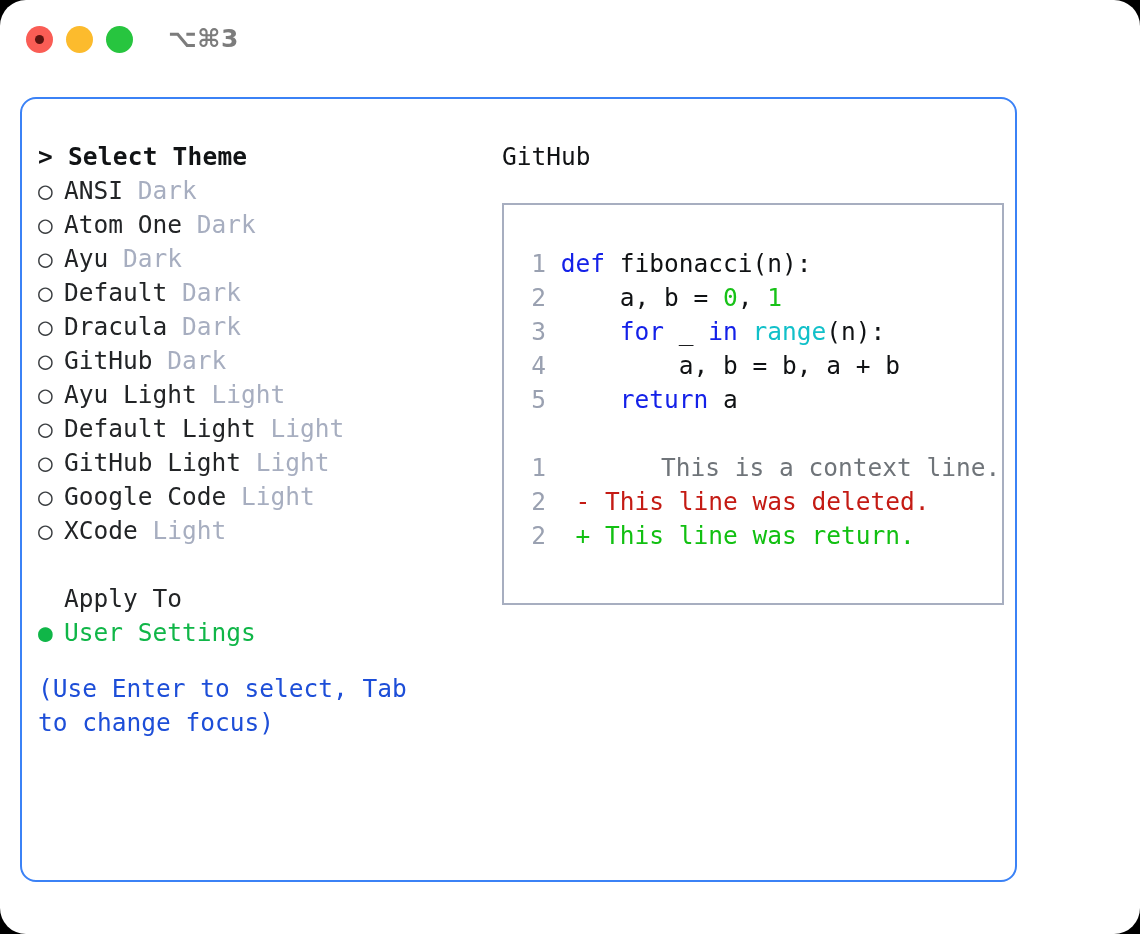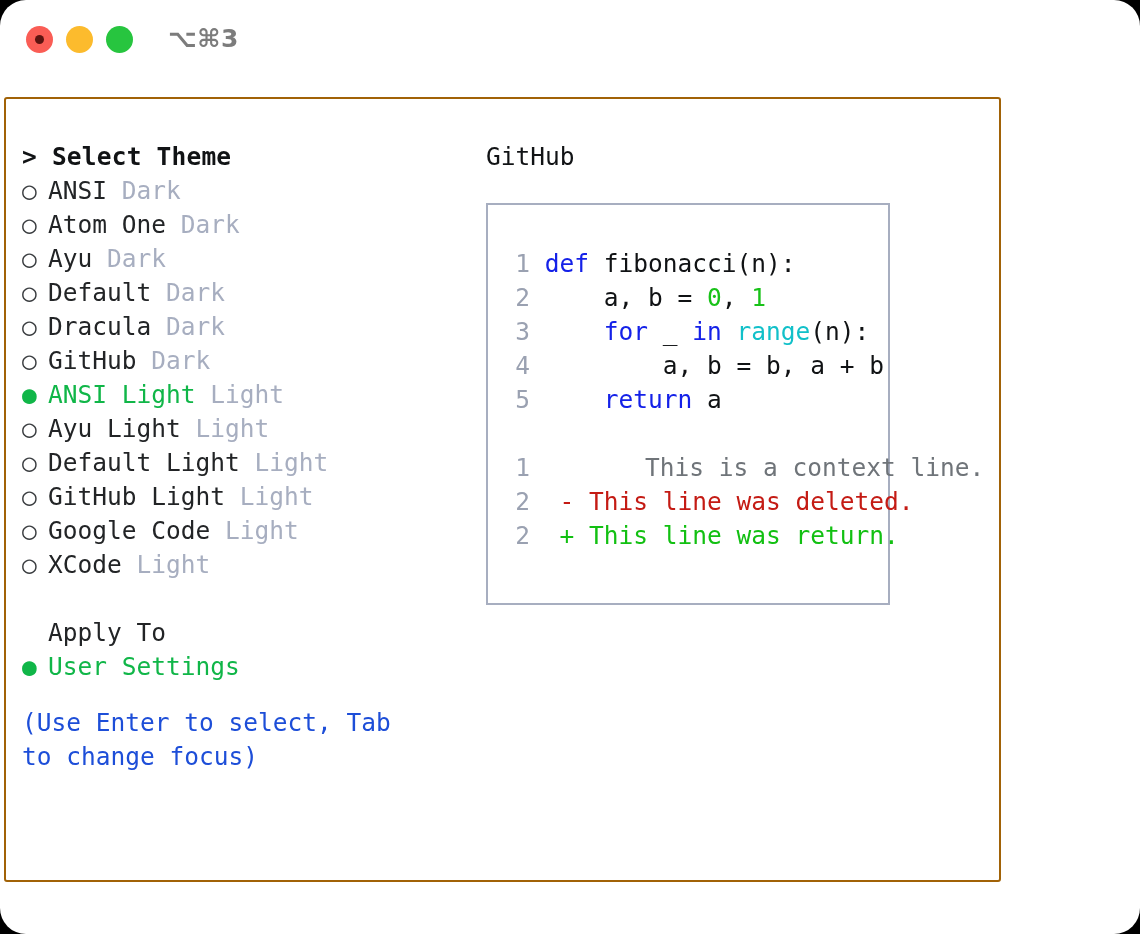--- a/index.html
+++ b/index.html
@@ -58,26 +58,26 @@
     font-size: 25px;
     font-weight: 600;
     color: #7c7c7c;
     letter-spacing: 0.5px;
     white-space: pre;
   }
 
   
   #main-panel {
     position: absolute;
-    left: 4px;
+    left: 20px;
     top: 97px;
     width: 993px;
     height: 781px;
-    border: 2px solid #a16207;
-    border-radius: 3px;
+    border: 2px solid #3b82f6;
+    border-radius: 16px;
     background: #ffffff;
   }
 
   
   #theme-column {
     position: absolute;
     left: 16px;
     top: 41px;
     width: 440px;
   }
@@ -138,21 +138,21 @@
 
   #preview-header {
     font-size: 24.5px;
     line-height: 34px;
     color: #111315;
     white-space: pre;
   }
 
   #preview-box {
     margin-top: 29px;
-    width: 404px;
+    width: 502px;
     height: 402px;
     border: 2px solid #a7aec0;
     background: #ffffff;
     box-sizing: border-box;
     position: relative;
   }
 
   #code-area {
     position: absolute;
     left: 18px;
@@ -201,21 +201,20 @@
 
     <div id="theme-column">
       <div class="row" id="select-theme-header">&gt; Select Theme</div>
       <div id="theme-list">
           <div class="row"><span class="marker marker-empty">○</span><span class="theme-name">ANSI</span><span> </span><span class="theme-kind">Dark</span></div>
           <div class="row"><span class="marker marker-empty">○</span><span class="theme-name">Atom One</span><span> </span><span class="theme-kind">Dark</span></div>
           <div class="row"><span class="marker marker-empty">○</span><span class="theme-name">Ayu</span><span> </span><span class="theme-kind">Dark</span></div>
           <div class="row"><span class="marker marker-empty">○</span><span class="theme-name">Default</span><span> </span><span class="theme-kind">Dark</span></div>
           <div class="row"><span class="marker marker-empty">○</span><span class="theme-name">Dracula</span><span> </span><span class="theme-kind">Dark</span></div>
           <div class="row"><span class="marker marker-empty">○</span><span class="theme-name">GitHub</span><span> </span><span class="theme-kind">Dark</span></div>
-          <div class="row"><span class="marker marker-filled">●</span><span class="theme-name selected">ANSI Light</span><span> </span><span class="theme-kind">Light</span></div>
           <div class="row"><span class="marker marker-empty">○</span><span class="theme-name">Ayu Light</span><span> </span><span class="theme-kind">Light</span></div>
           <div class="row"><span class="marker marker-empty">○</span><span class="theme-name">Default Light</span><span> </span><span class="theme-kind">Light</span></div>
           <div class="row"><span class="marker marker-empty">○</span><span class="theme-name">GitHub Light</span><span> </span><span class="theme-kind">Light</span></div>
           <div class="row"><span class="marker marker-empty">○</span><span class="theme-name">Google Code</span><span> </span><span class="theme-kind">Light</span></div>
           <div class="row"><span class="marker marker-empty">○</span><span class="theme-name">XCode</span><span> </span><span class="theme-kind">Light</span></div>
         </div>
 
       <div class="spacer-row"></div>
 
       <div class="row" id="apply-to-header">Apply To</div>

